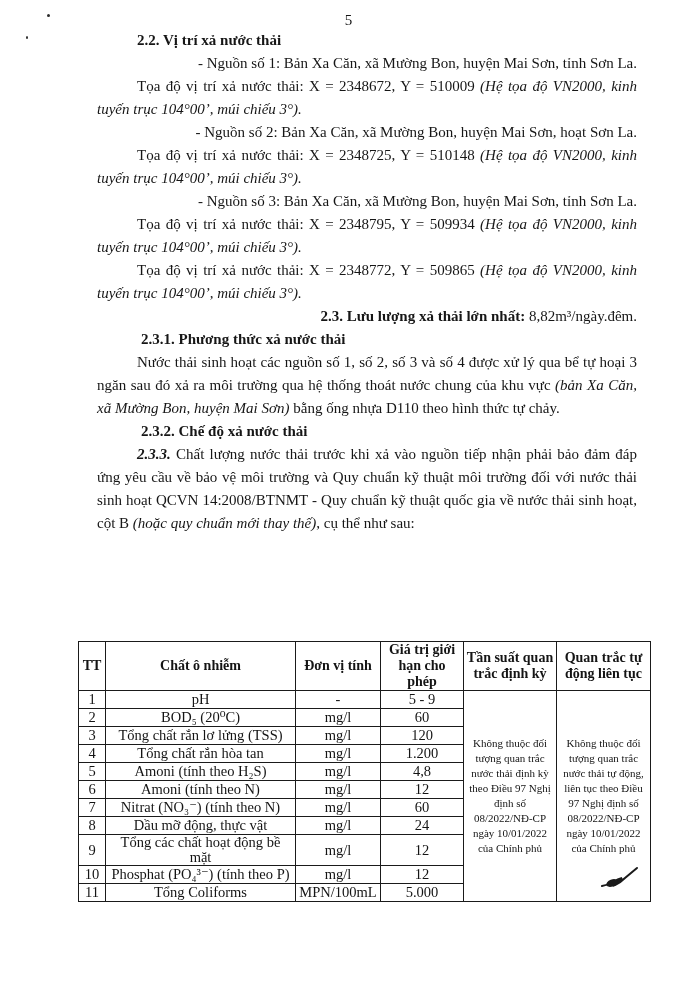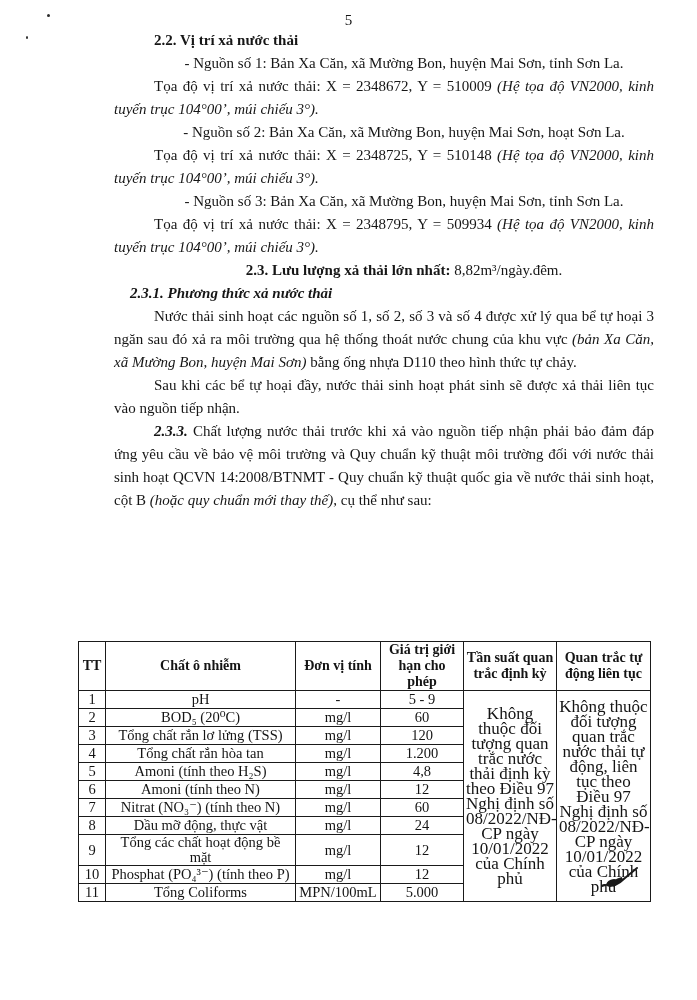--- a/index.html
+++ b/index.html
@@ -6,35 +6,35 @@
   .page{
     position:relative;
     width:697px;height:1000px;
     background:#ffffff;
     color:#161616;
     font-family:"Liberation Serif","DejaVu Serif",serif;
     overflow:hidden;
   }
   .content{
     position:absolute;
-    left:114px;top:0;
+    left:97px;top:0;
     width:540px;
     font-size:15px;
     line-height:23px;
   }
   .page-number{
     text-align:center;
     padding-top:12px;
     font-size:15px;
   }
   .h-bold{font-weight:bold;margin:0 0 0 40px;}
   .h22{margin-top:29px;}
-  .h-bolditalic{font-weight:bold;font-style:italic;margin:0 0 0 16px;}
+  .h-bolditalic{font-weight:bold;margin:0 0 0 44px;}
   p{margin:0;text-align:justify;text-indent:40px;}
-  p.noj{text-align:center;}
+  p.noj{text-align:right;}
   .it{font-style:italic;}
   .b{font-weight:bold;}
   .bi{font-weight:bold;font-style:italic;}
   
   .speck{position:absolute;background:#2b2b2b;border-radius:50%;}
   .speck1{left:47px;top:14px;width:3px;height:3px;}
   .speck2{left:26px;top:36px;width:2px;height:3px;}
   
   table.params{
     position:absolute;
@@ -57,21 +57,21 @@
     font-size:14px;
     line-height:16px;
     height:34px;
   }
   table.params td{
     height:17px;
     line-height:15px;
   }
   td.name{text-align:left;padding-left:5px;}
   td.merged{
-    font-size:17px;
+    font-size:11px;
     line-height:17.2px;
     vertical-align:middle;
     padding:0 3px;
   }
   .sig{
     position:absolute;
     left:598px;top:866px;
     width:42px;height:26px;
   }
 </style>
@@ -91,27 +91,28 @@
 
     <p class="noj">- Nguồn số 1: Bản Xa Căn, xã Mường Bon, huyện Mai Sơn, tỉnh Sơn La.</p>
     <p><span>Tọa độ vị trí xả nước thải: X = 2348672, Y = 510009 </span><span class="it">(Hệ tọa độ VN2000, kinh tuyến trục 104°00’, múi chiếu 3°).</span></p>
 
     <p class="noj">- Nguồn số 2: Bản Xa Căn, xã Mường Bon, huyện Mai Sơn, hoạt Sơn La.</p>
     <p><span>Tọa độ vị trí xả nước thải: X = 2348725, Y = 510148 </span><span class="it">(Hệ tọa độ VN2000, kinh tuyến trục 104°00’, múi chiếu 3°).</span></p>
 
     <p class="noj">- Nguồn số 3: Bản Xa Căn, xã Mường Bon, huyện Mai Sơn, tỉnh Sơn La.</p>
     <p><span>Tọa độ vị trí xả nước thải: X = 2348795, Y = 509934 </span><span class="it">(Hệ tọa độ VN2000, kinh tuyến trục 104°00’, múi chiếu 3°).</span></p>
 
+    <p><span>Tọa độ vị trí xả nước thải: X = 2348772, Y = 509865 </span><span class="it">(Hệ tọa độ VN2000, kinh tuyến trục 104°00’, múi chiếu 3°).</span></p>
 
     <p class="noj"><span class="b">2.3. Lưu lượng xả thải lớn nhất:</span><span> 8,82m³/ngày.đêm.</span></p>
 
     <div class="h-bolditalic">2.3.1. Phương thức xả nước thải</div>
     <p><span>Nước thải sinh hoạt các nguồn số 1, số 2, số 3 và số 4 được xử lý qua bể tự hoại 3 ngăn sau đó xả ra môi trường qua hệ thống thoát nước chung của khu vực </span><span class="it">(bản Xa Căn, xã Mường Bon, huyện Mai Sơn)</span><span> bằng ống nhựa D110 theo hình thức tự chảy.</span></p>
 
-    <p>Sau khi các bể tự hoại đầy, nước thải sinh hoạt phát sinh sẽ được xả thải liên tục vào nguồn tiếp nhận.</p>
+    <div class="h-bolditalic">2.3.2. Chế độ xả nước thải</div>
 
     <p><span class="bi">2.3.3.</span><span> Chất lượng nước thải trước khi xả vào nguồn tiếp nhận phải bảo đảm đáp ứng yêu cầu về bảo vệ môi trường và Quy chuẩn kỹ thuật môi trường đối với nước thải sinh hoạt QCVN 14:2008/BTNMT - Quy chuẩn kỹ thuật quốc gia về nước thải sinh hoạt, cột B </span><span class="it">(hoặc quy chuẩn mới thay thế)</span><span>, cụ thể như sau:</span></p>
 
   </div>
 
   <table class="params">
     <colgroup>
       <col style="width:27px">
         <col style="width:190px">
         <col style="width:85px">

